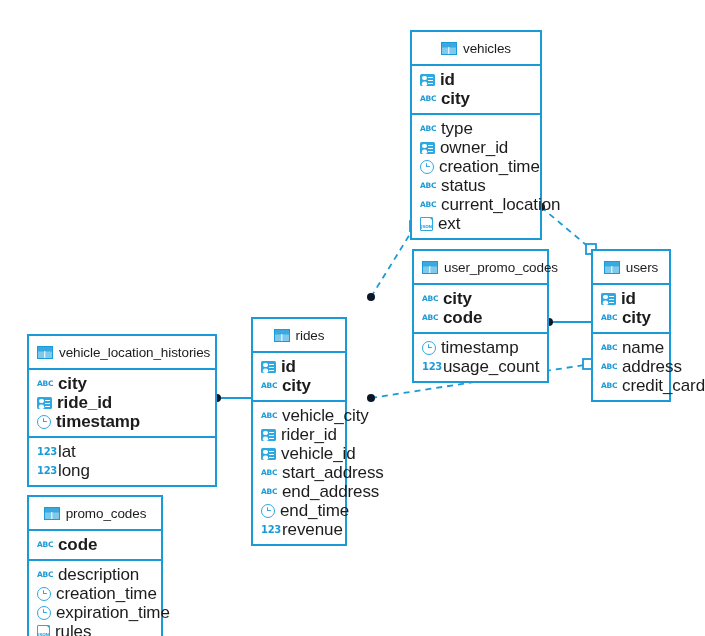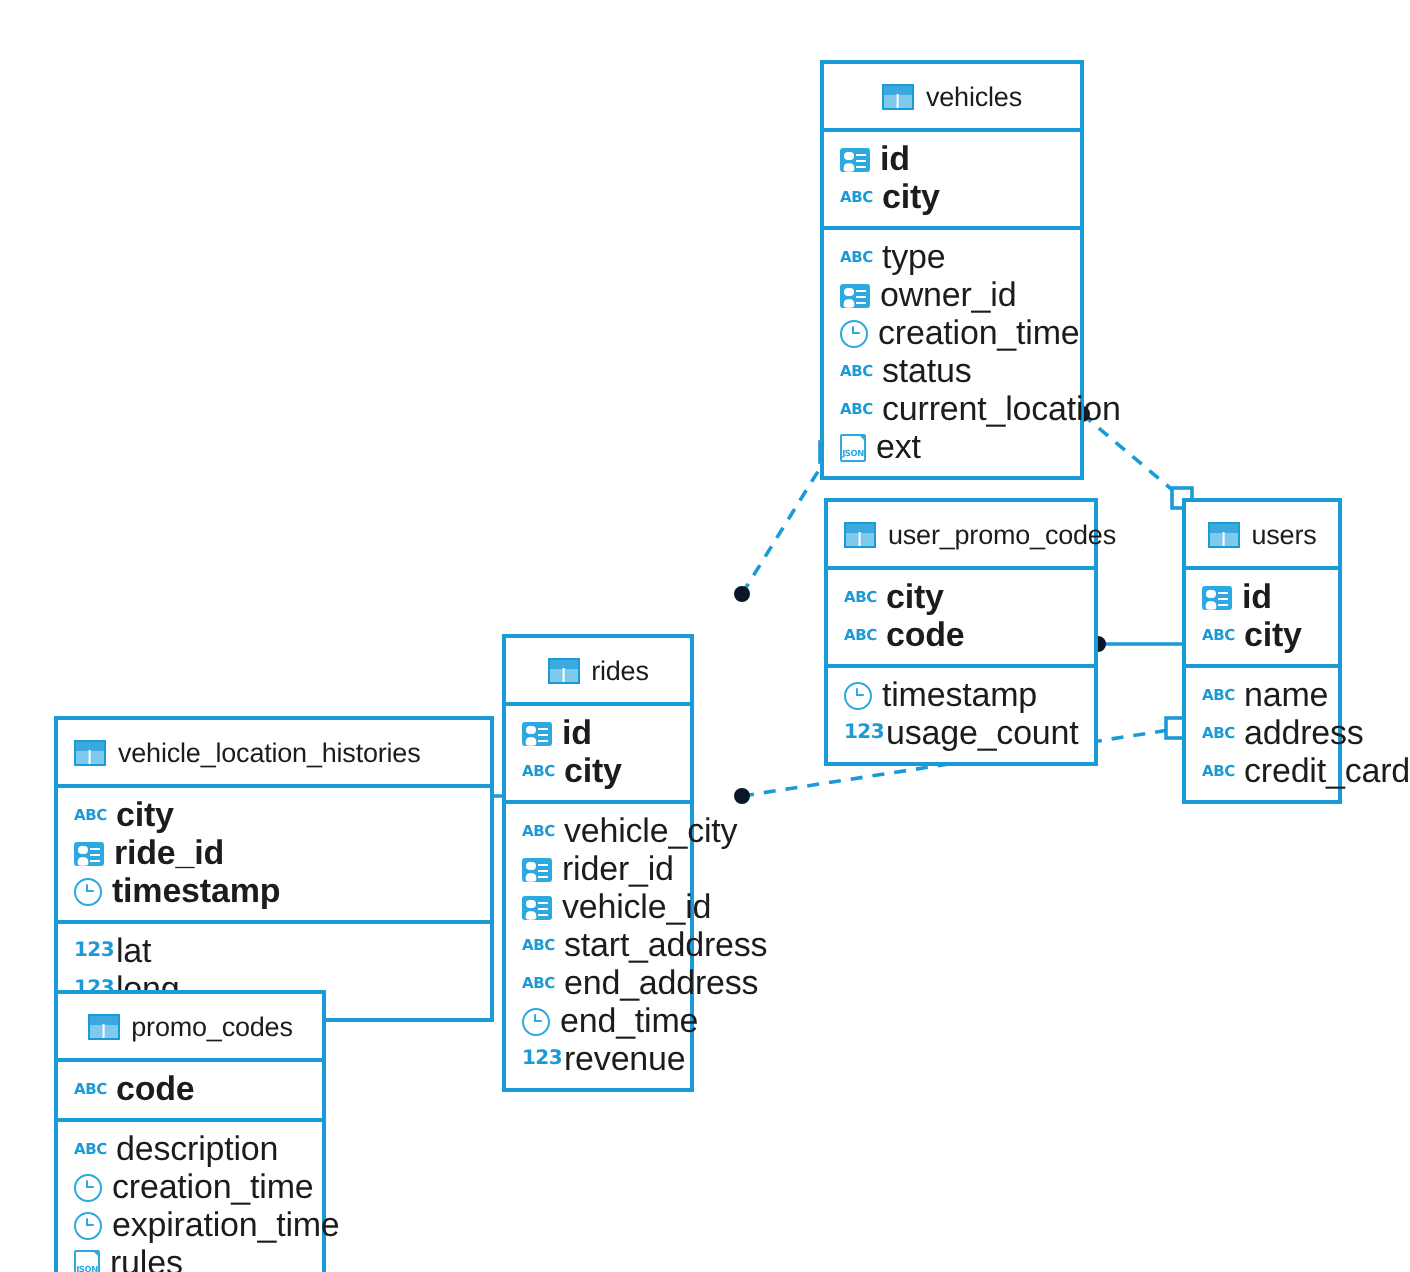--- a/index.html
+++ b/index.html
@@ -399,21 +399,21 @@
         <div class="field">
           <span class="ico ico-clock"></span>
           <span class="field-name">end_time</span>
         </div>
         <div class="field">
           <span class="ico ico-num">123</span>
           <span class="field-name">revenue</span>
         </div>
       </div>
     </div>
-    <div class="entity" style="left: 27px; top: 334px; width: 220px; margin-top: 24px;">
+    <div class="entity" style="left: 27px; top: 334px; width: 190px;">
       <div class="ent-header left-align">
         <span class="ico-table"></span>
         <span class="ent-title">vehicle_location_histories</span>
       </div>
       <div class="ent-section pk">
         <div class="field key">
           <span class="ico ico-abc">ABC</span>
           <span class="field-name">city</span>
         </div>
         <div class="field key">

